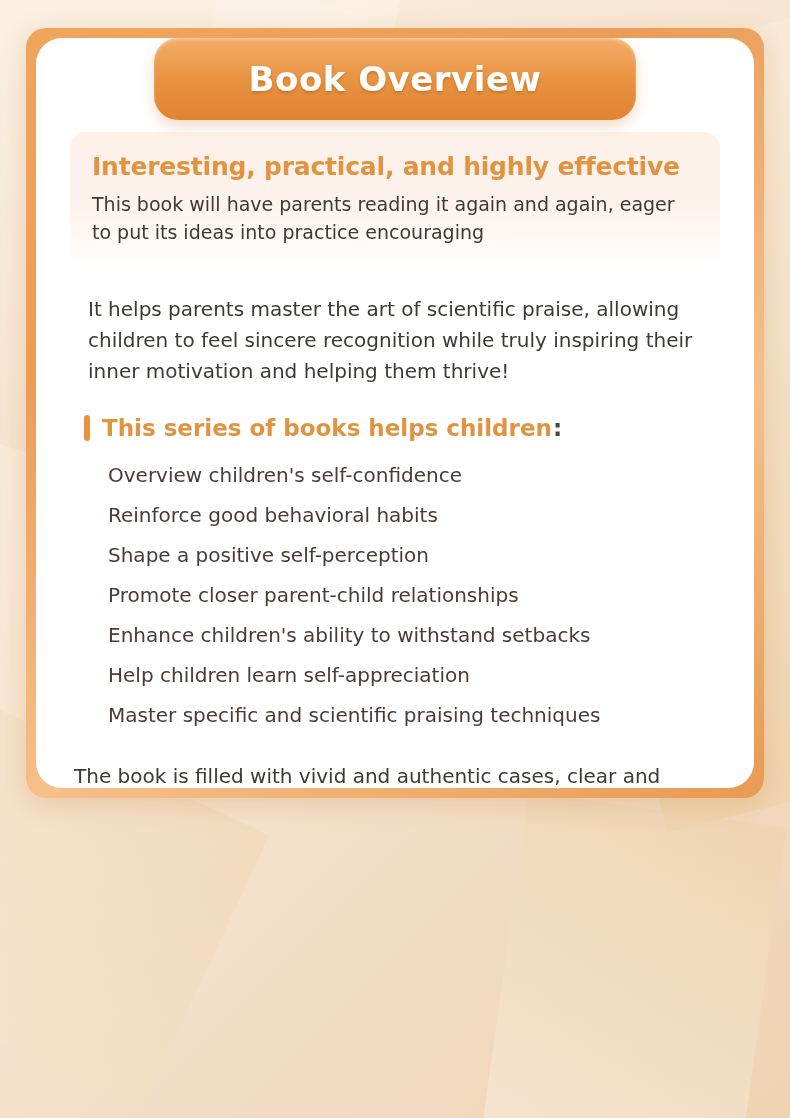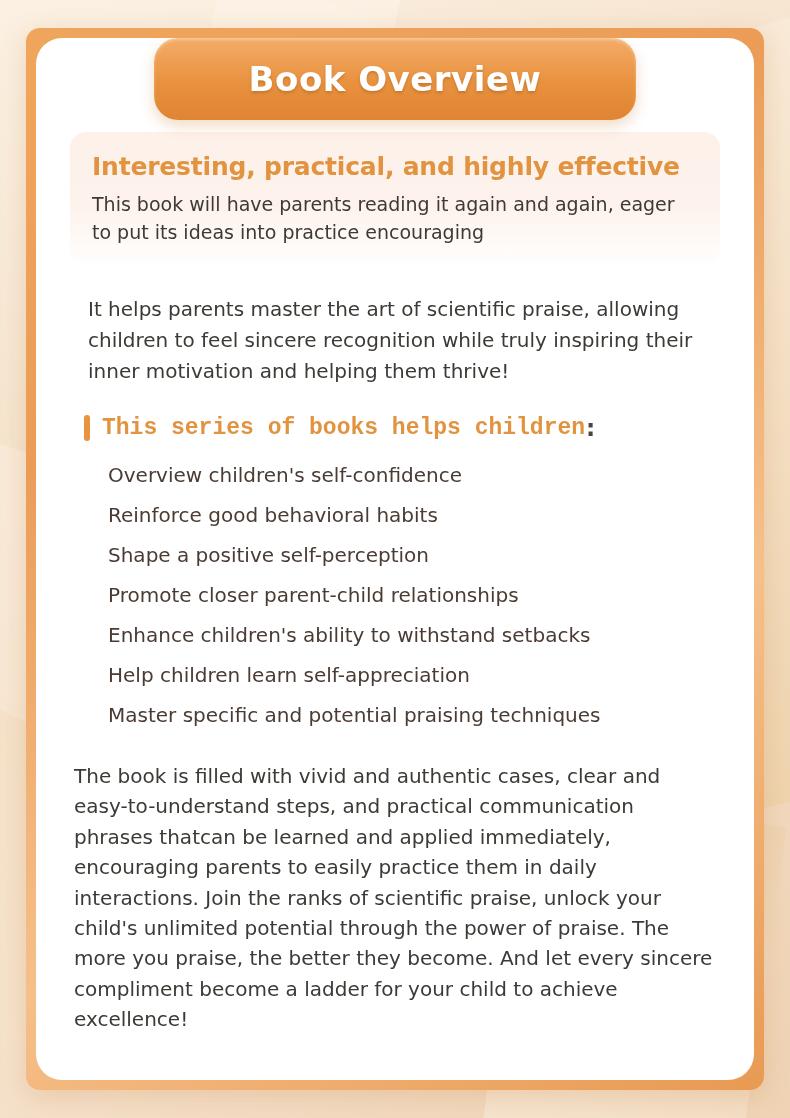--- a/index.html
+++ b/index.html
@@ -57,22 +57,22 @@
     transform: rotate(12deg);
     opacity: .5;
   }
 
   
   .card-outer {
     position: absolute;
     left: 26px;
     top: 28px;
     width: 738px;
-    height: 1062px;
-    border-radius: 14px;
+    height: 770px;
+    border-radius: 20px;
     background: linear-gradient(150deg, #f0a55c 0%, #eb9d58 30%, #f6c08a 65%, #e89a52 100%);
     padding: 10px;
     box-sizing: border-box;
     box-shadow: 0 6px 26px rgba(190, 120, 50, .22);
   }
   .card-inner {
     width: 100%;
     height: 100%;
     border-radius: 26px;
     background: #ffffff;
@@ -148,21 +148,20 @@
     height: 26px;
     border-radius: 3px;
     background: #e8933f;
     margin-right: 12px;
     flex: 0 0 auto;
   }
   .section-head .txt {
     font-size: 23px;
     font-weight: bold;
     color: #e1933f;
-    font-family: Liberation Mono, monospace;
   }
   .section-head .colon {
     font-size: 23px;
     font-weight: bold;
     color: #4a4440;
     margin-left: 1px;
   }
 
   
   ul.benefits {
@@ -217,19 +216,19 @@
       <span class="colon">:</span>
     </div>
 
     <ul class="benefits">
       <li>Overview children's self-confidence</li>
       <li>Reinforce good behavioral habits</li>
       <li>Shape a positive self-perception</li>
       <li>Promote closer parent-child relationships</li>
       <li>Enhance children's ability to withstand setbacks</li>
       <li>Help children learn self-appreciation</li>
-      <li>Master specific and potential praising techniques</li>
+      <li>Master specific and scientific praising techniques</li>
     </ul>
 
     <p class="closing">The book is filled with vivid and authentic cases, clear and easy-to-understand steps, and practical communication phrases thatcan be learned and applied immediately, encouraging parents to easily practice them in daily interactions. Join the ranks of scientific praise, unlock your child's unlimited potential through the power of praise. The more you praise, the better they become. And let every sincere compliment become a ladder for your child to achieve excellence!</p>
 
   </div>
 </div>
 
 </body></html>

